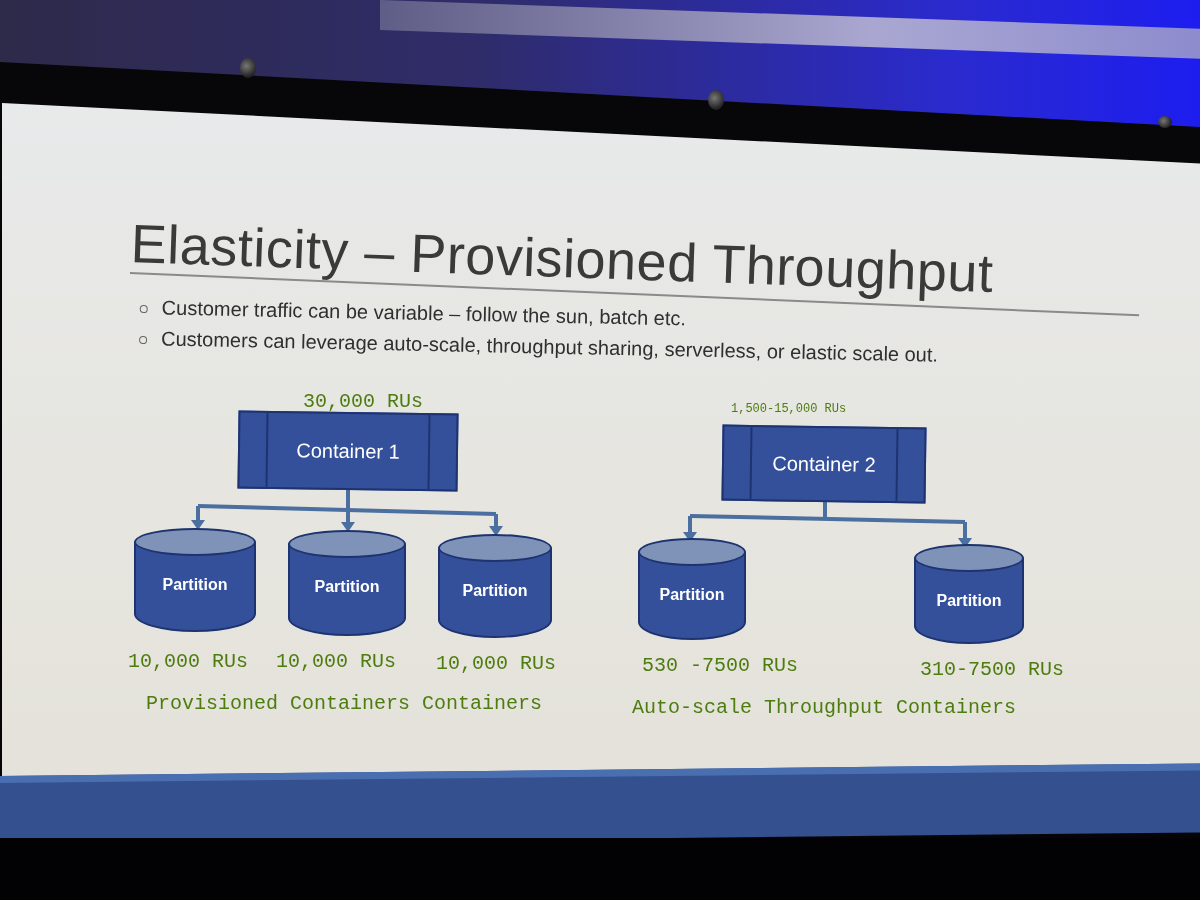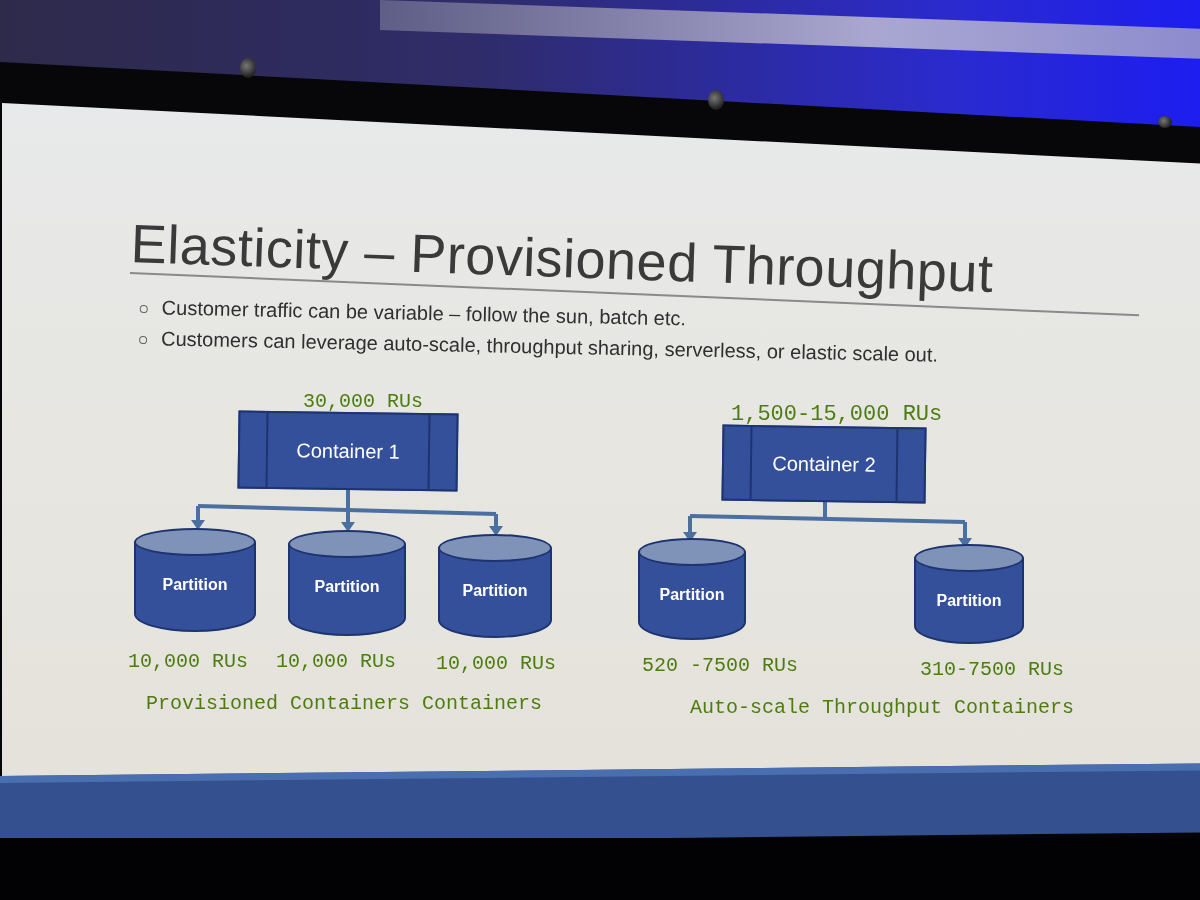--- a/index.html
+++ b/index.html
@@ -90,36 +90,36 @@
   <div class="body"></div>
     <div class="top"></div>
   <div class="txt">Partition</div>
 </div>
 
 <div class="lbl" style="left:128px;top:650px">10,000 RUs</div>
 <div class="lbl" style="left:276px;top:650px">10,000 RUs</div>
 <div class="lbl" style="left:436px;top:652px">10,000 RUs</div>
 <div class="lbl" style="left:146px;top:692px">Provisioned Containers Containers</div>
 
-<div class="lbl" style="left:731px;top:402px;font-size:22px">1,500-15,000 RUs</div>
+<div class="lbl" style="left:731px;top:402px;font-size:12px">1,500-15,000 RUs</div>
 <div class="container-box" style="left:722px;top:426px;width:200px;height:72px;transform:rotate(0.8deg)">
   <div class="side" style="left:0"></div>
   <span>Container 2</span>
   <div class="side r"></div>
 </div>
 
 <div class="cyl" style="left:638px;top:538px;width:108px;height:102px">
   <div class="body"></div>
     <div class="top"></div>
   <div class="txt">Partition</div>
 </div>
 <div class="cyl" style="left:914px;top:544px;width:110px;height:100px">
   <div class="body"></div>
     <div class="top"></div>
   <div class="txt">Partition</div>
 </div>
 
-<div class="lbl" style="left:642px;top:654px">520 -7500 RUs</div>
+<div class="lbl" style="left:642px;top:654px">530 -7500 RUs</div>
 <div class="lbl" style="left:920px;top:658px">310-7500 RUs</div>
-<div class="lbl" style="left:690px;top:696px">Auto-scale Throughput Containers</div>
+<div class="lbl" style="left:632px;top:696px">Auto-scale Throughput Containers</div>
 
 <div class="band"></div>
 <div class="bottom"></div>
 
 </body></html>

